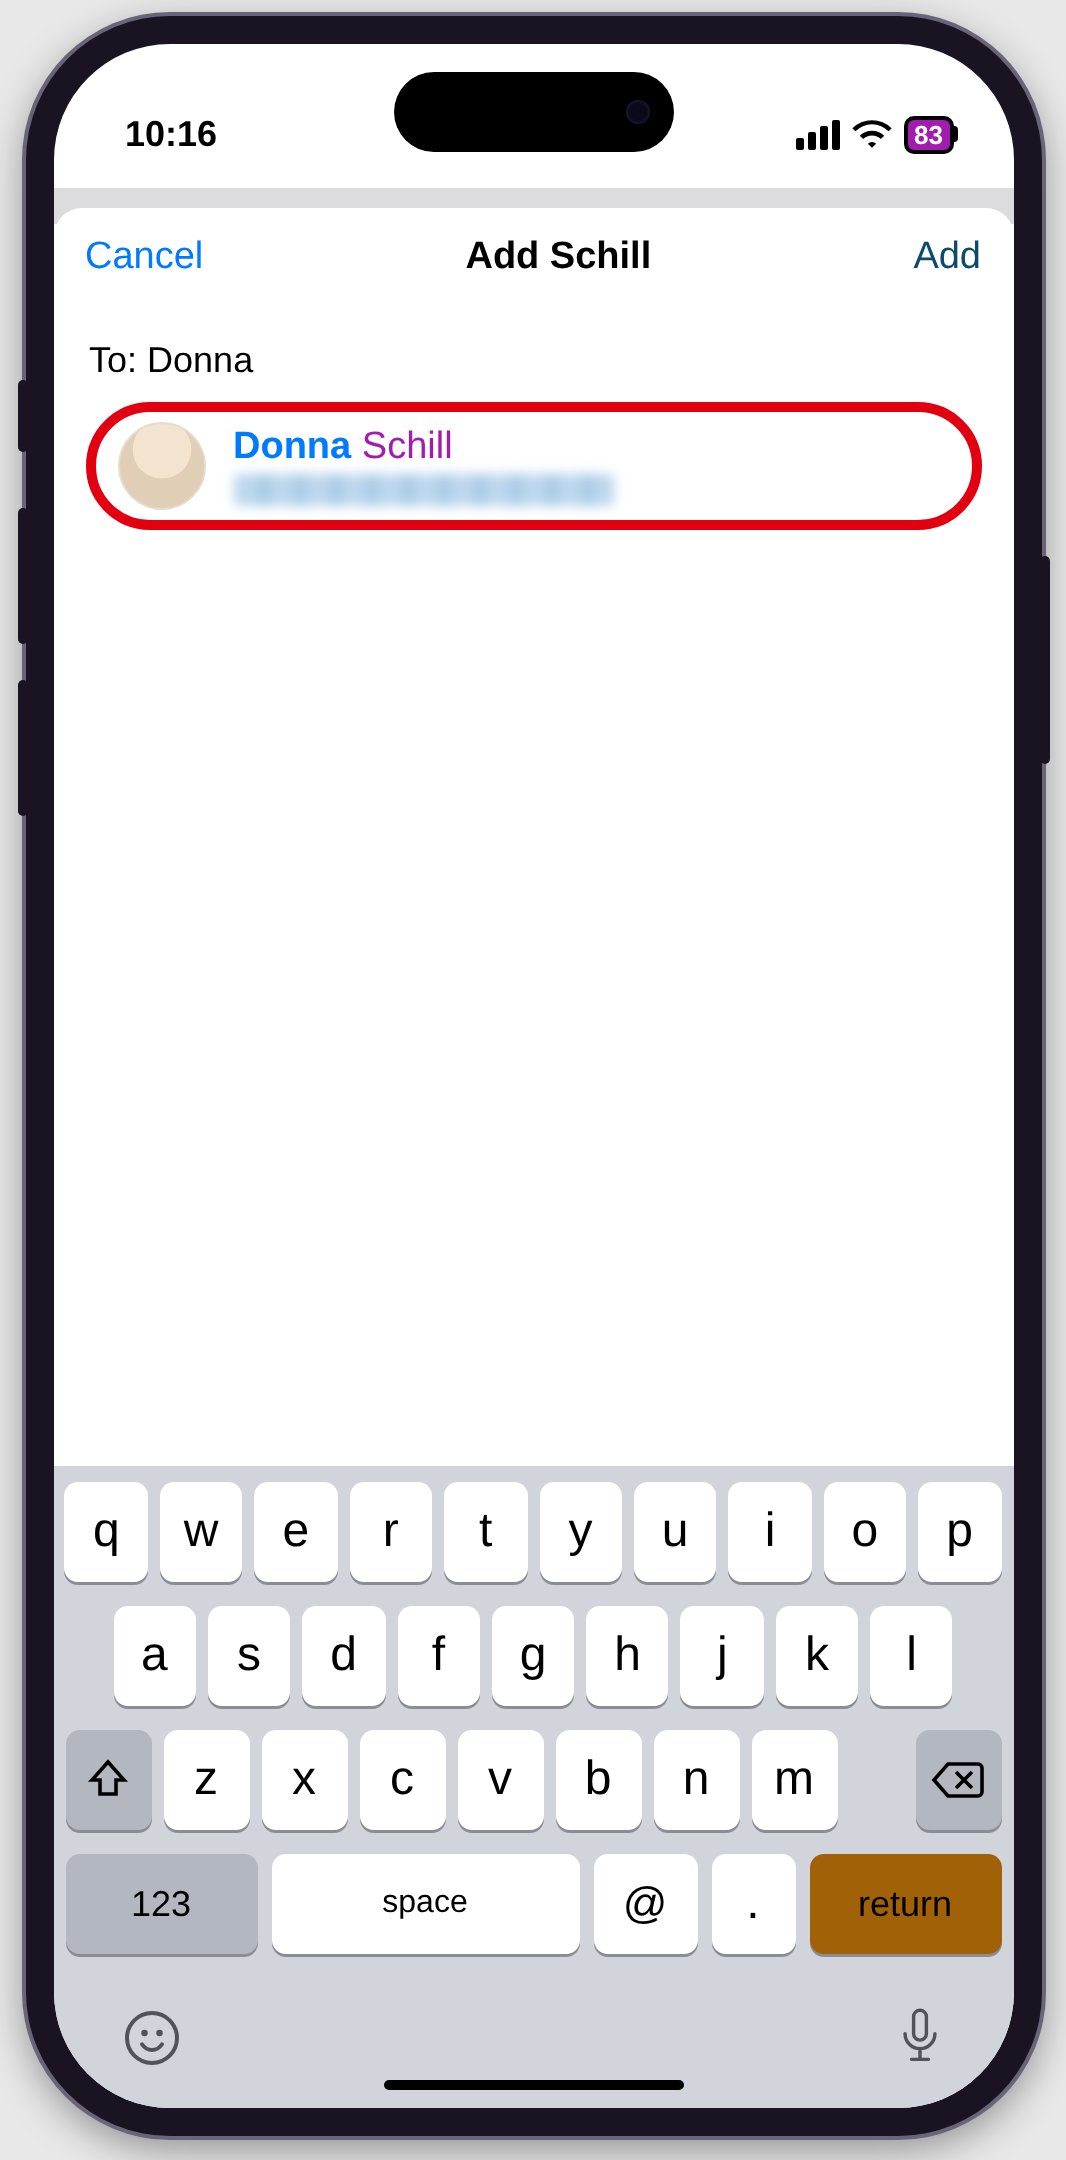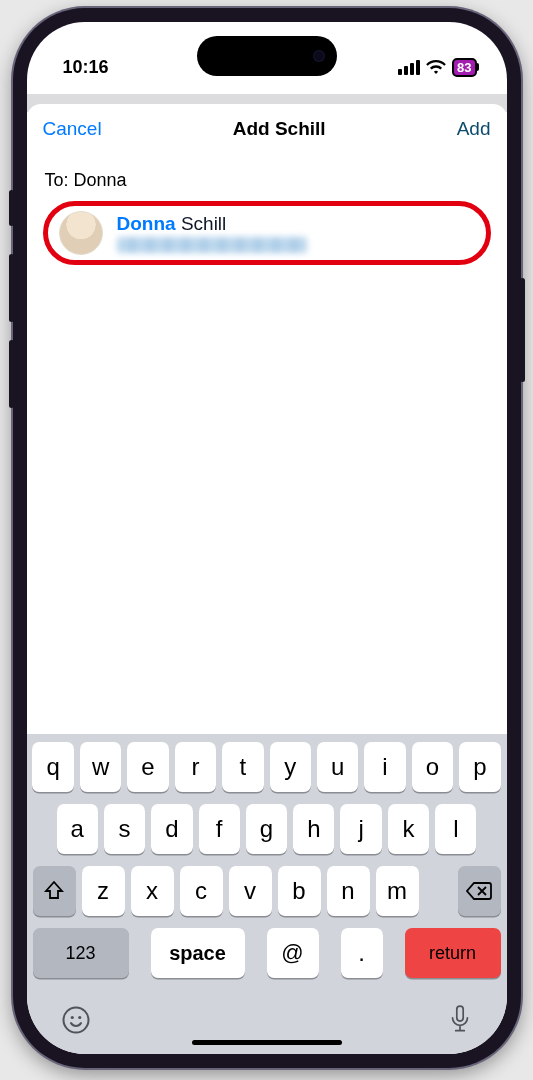--- a/index.html
+++ b/index.html
@@ -113,21 +113,21 @@
     display:flex; align-items:center; gap:14px;
     padding: 10px 18px;
   }
   .avatar {
     width:44px; height:44px; border-radius:50%;
     background: radial-gradient(circle at 50% 30%, #f3e4d0 0 40%, #e1ceb6 41% 100%);
     border:1px solid #e2dccc;
   }
   .cname { font-size:19px; line-height:1.15; }
   .cfirst { color:#007aff; font-weight:600; }
-  .clast { color:#0f172a; font-weight:400; }
+  .clast { color:#a21caf; font-weight:400; }
   .cblur {
     margin-top:2px; height:16px; width:190px;
     background: repeating-linear-gradient(90deg,#bcd7ed 0 12px,#a9cae6 12px 18px);
     filter: blur(3px); border-radius:2px;
   }
   .spacer { flex:1; }
   
   .keyboard {
     background: #d1d4da;
     padding: 8px 6px 12px;
@@ -137,26 +137,26 @@
     background:#fff; border-radius:7px;
     box-shadow: 0 1.5px 0 #8a8d93;
     height:50px; flex:1;
     display:flex; align-items:center; justify-content:center;
     font-size:24px; color:#000;
   }
   .krow2 { padding: 0 24px; }
   .krow3 .key { max-width:43px; }
   .modkey { background:#b2b7c0; flex: 0 0 56px; }
   .modkey svg { display:block; }
-  .krow4 { gap:22px; }
+  .krow4 { gap:7px; }
   .k123  { background:#b2b7c0; flex:0 0 96px; font-size:18px; }
-  .kspace{ flex:1.6; font-size:20px;font-weight:bold; }
+  .kspace{ flex:1.6; font-size:16px; }
   .kat   { flex:0 0 52px; font-size:22px; }
   .kdot  { flex:0 0 42px; font-size:24px; }
-  .kret  { background:#ef4444; flex:0 0 96px; font-size:18px; }
+  .kret  { background:#a16207; flex:0 0 96px; font-size:18px; }
   .kb-bottom {
     display:flex; justify-content:space-between; align-items:center;
     padding: 14px 28px 2px;
   }
   .emoji-icon, .mic-icon { color:#50535a; }
   .home-indicator{
     position:absolute; bottom:9px; left:50%; transform:translateX(-50%);
     width:150px; height:5px; background:#000; border-radius:3px;
   }
 </style>

